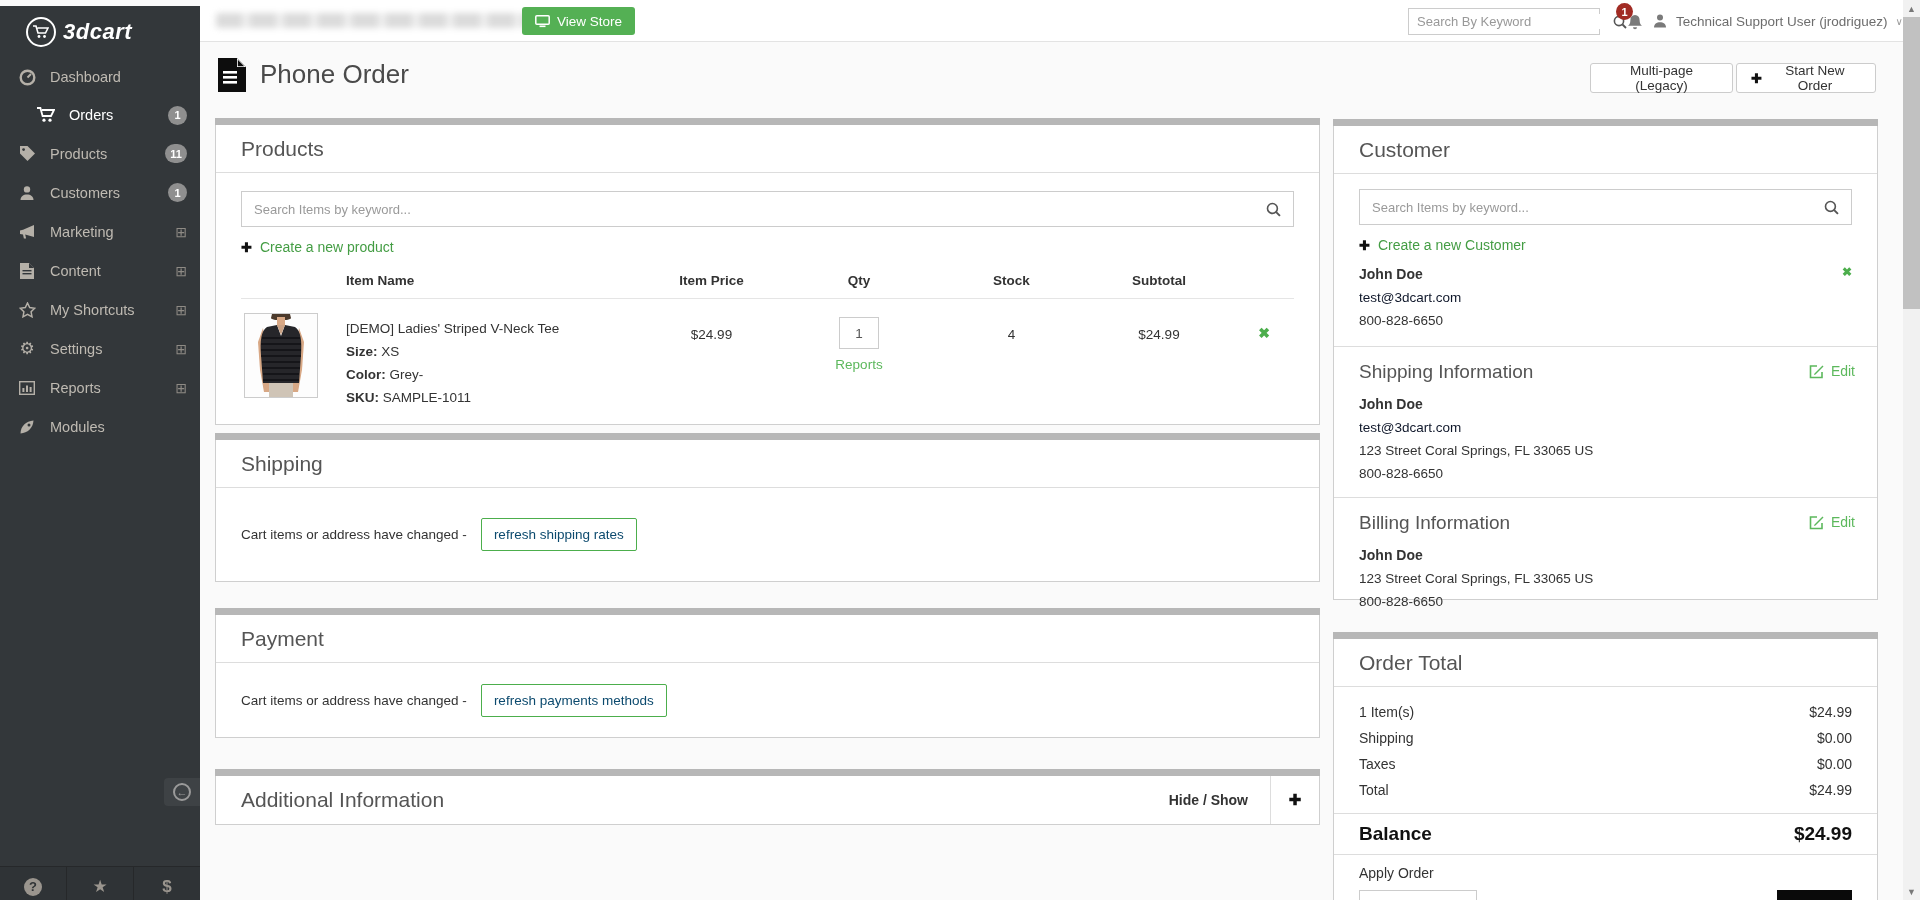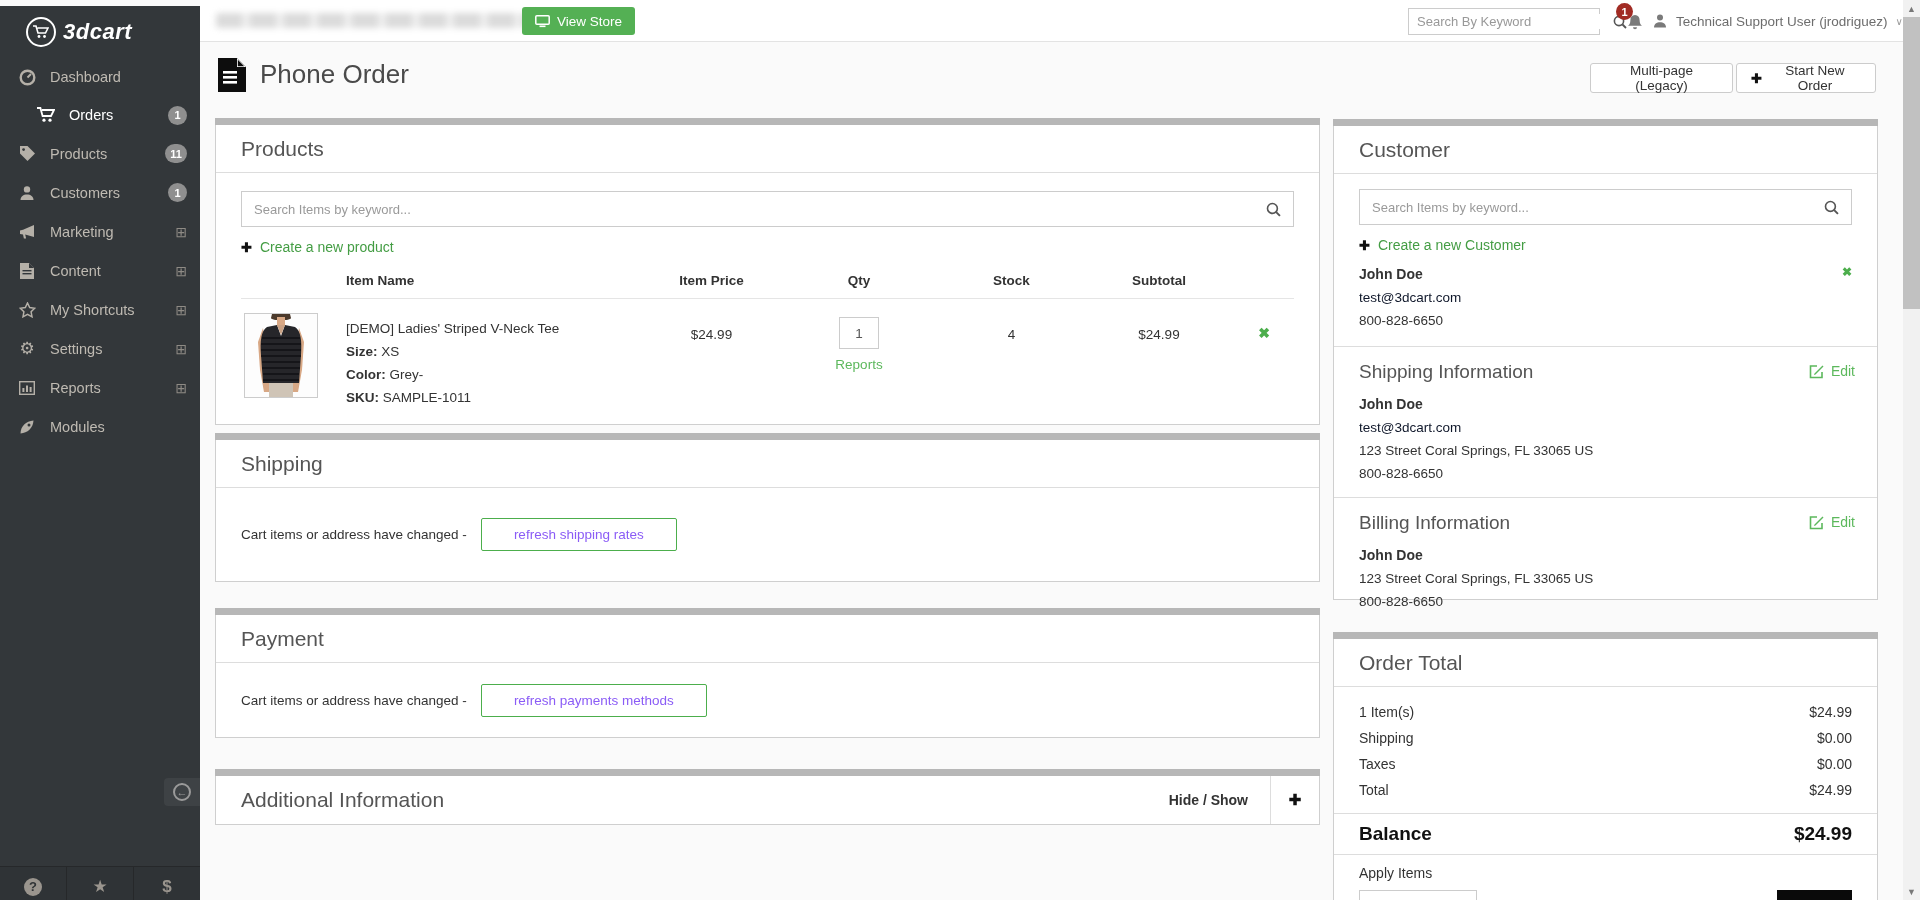--- a/index.html
+++ b/index.html
@@ -87,21 +87,21 @@
   .update-link { color:#5cb85c; font-size:13.5px; cursor:pointer; }
   .del-x { color:#4cae4c; font-size:14px; font-weight:bold; cursor:pointer; text-align:center; padding-top:12px; }
 
   
   #shipping-panel { left:215px; top:433px; width:1105px; height:149px; }
   #payment-panel  { left:215px; top:608px; width:1105px; height:130px; }
   .refresh-body { display:flex; align-items:center; padding:0 25px; gap:14px; }
   #shipping-panel .refresh-body { height:93px; }
   #payment-panel .refresh-body { height:74px; }
   .refresh-msg { font-size:13.5px; color:#333; }
-  .refresh-btn { border:1px solid #4cae4c; color:#8b5cf6; background:#fff; font-size:13.5px; padding:8px 32px; border-radius:2px; cursor:pointer; font-family:"Liberation Sans",sans-serif; }
+  .refresh-btn { border:1px solid #4cae4c; color:#0c4a6e; background:#fff; font-size:13.5px; padding:8px 12px; border-radius:2px; cursor:pointer; font-family:"Liberation Sans",sans-serif; }
 
   
   #addinfo-panel { left:215px; top:769px; width:1105px; height:56px; display:flex; flex-direction:column; }
   .addinfo-row { flex:1; display:flex; align-items:center; padding-left:25px; }
   .addinfo-title { flex:1; font-size:21px; font-weight:300; color:#555; }
   .hideshow { font-size:14px; font-weight:bold; color:#333; padding-right:22px; cursor:pointer; }
   .addinfo-divider { width:1px; align-self:stretch; background:#ddd; }
   .addinfo-plus { width:48px; text-align:center; font-size:15px; font-weight:bold; color:#111; cursor:pointer; }
 
   
@@ -510,21 +510,21 @@
       <div class="ot-row">
         <span>Total</span>
         <span>$24.99</span>
       </div>
     </div>
     <div class="balance-row">
       <span>Balance</span>
       <span>$24.99</span>
     </div>
     <div class="coupon-block">
-      <div class="coupon-label">Apply Items</div>
+      <div class="coupon-label">Apply Order</div>
       <div class="coupon-row">
         <input class="coupon-input" placeholder="coupon/gift card" style="">
         <button class="apply-btn">APPLY</button>
       </div>
     </div>
   </div>
 
   <div class="scrollbar">
     <div class="sb-arrow">▲</div>
     <div class="sb-thumb"></div>

